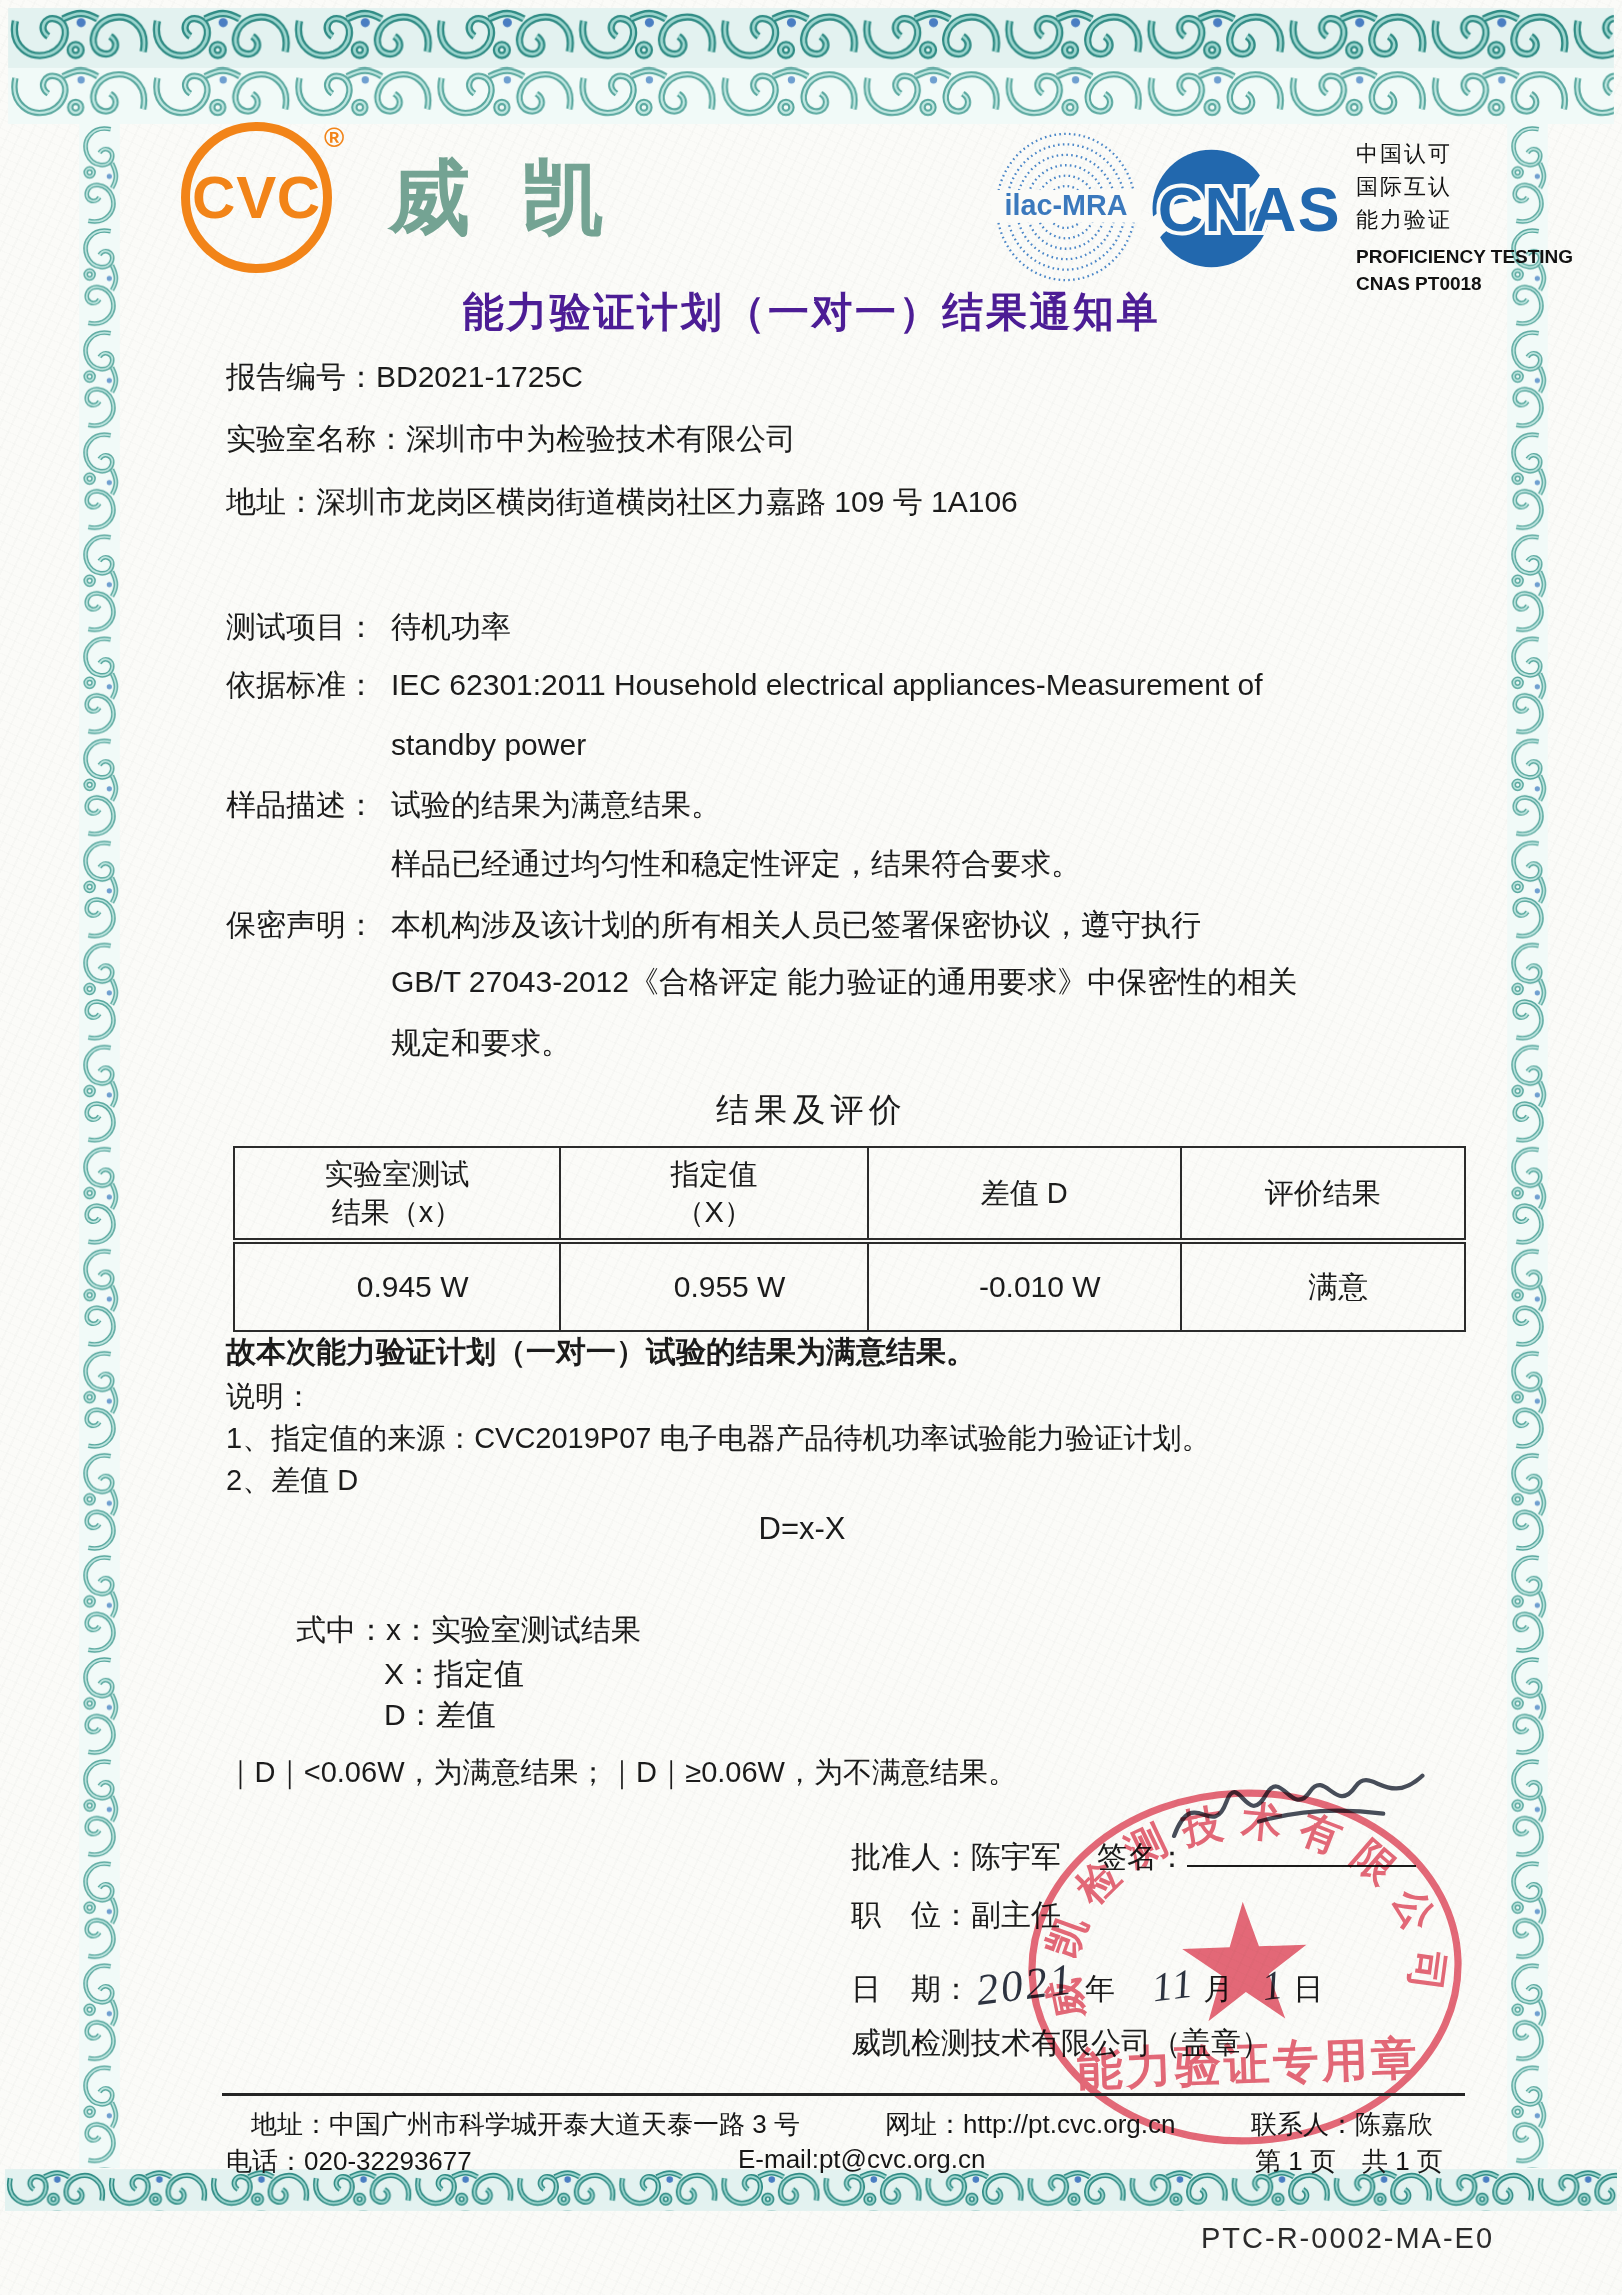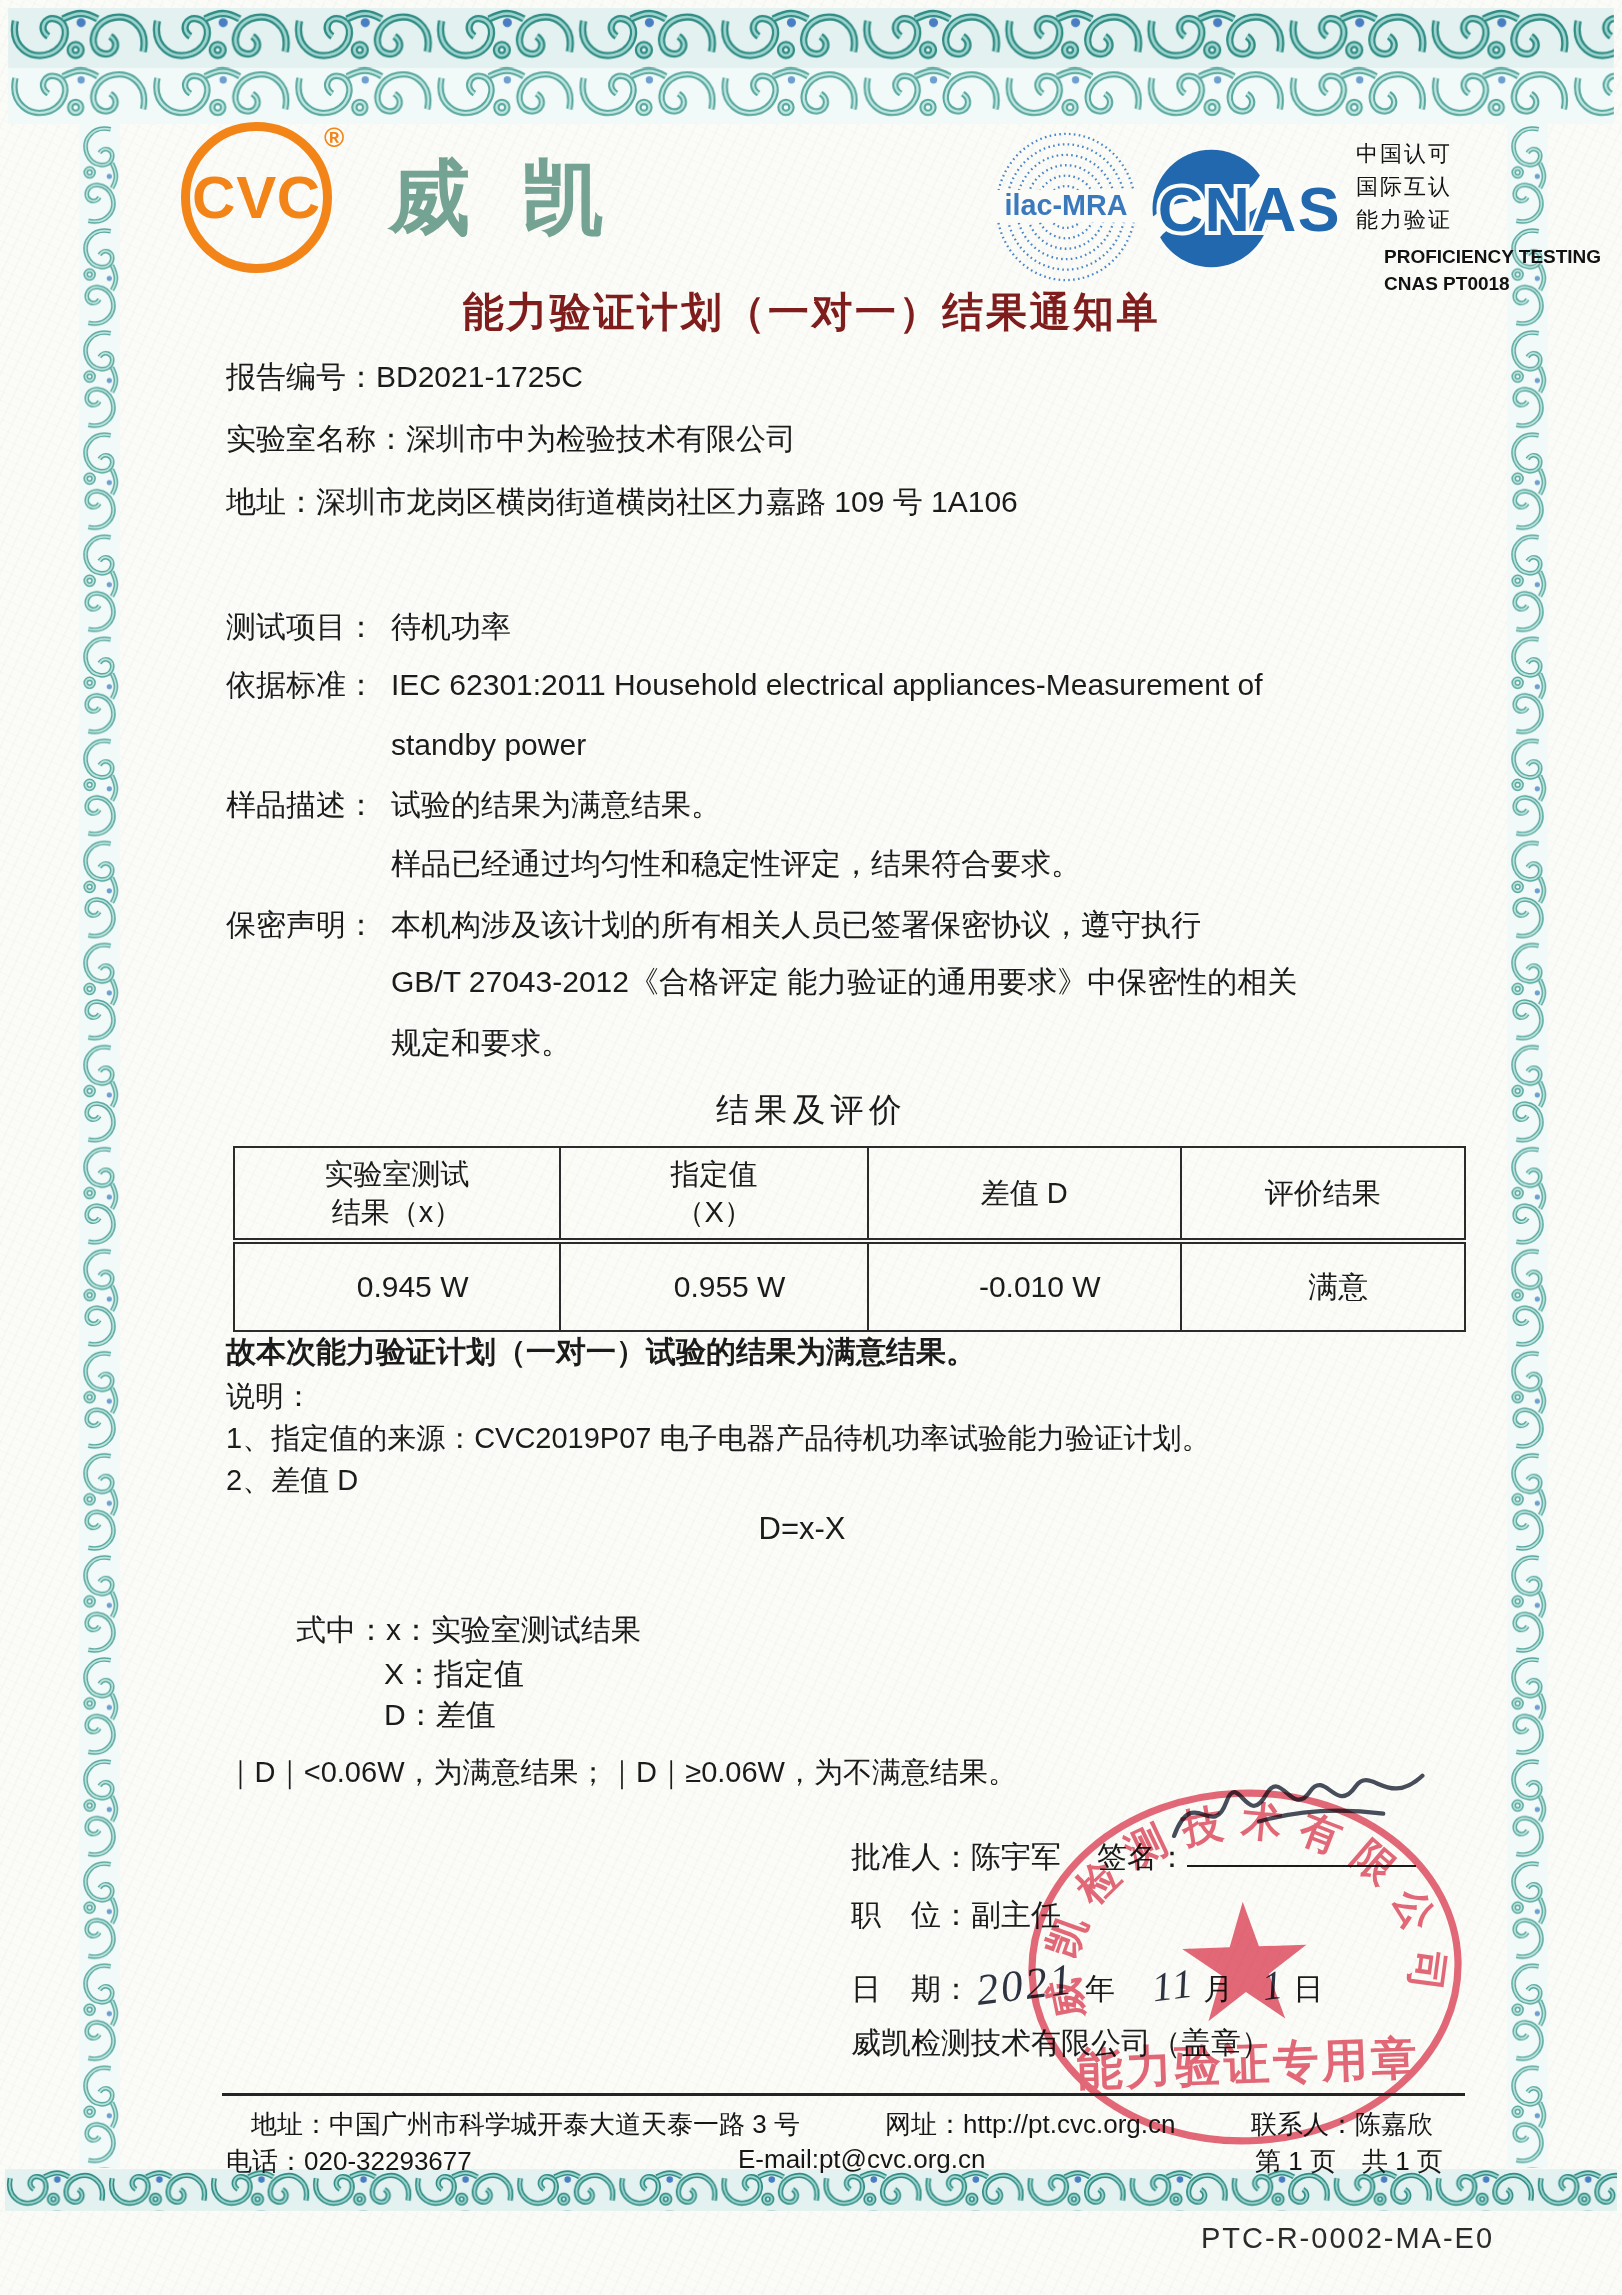--- a/index.html
+++ b/index.html
@@ -5,32 +5,32 @@
   html,body{margin:0;padding:0;background:#d8d8d4;}
   .page{position:relative;width:1623px;height:2295px;background:#fbfbf8;overflow:hidden;
         font-family:"Liberation Sans",sans-serif;color:#1b1b1b;}
   .page::before{content:"";position:absolute;inset:0;pointer-events:none;
         background:repeating-linear-gradient(115deg,rgba(140,150,145,.035) 0 2px,transparent 2px 10.5px),
                    repeating-linear-gradient(25deg,rgba(140,150,145,.028) 0 1.3px,transparent 1.3px 8.5px);}
   svg.band,svg.defs{position:absolute;display:block;}
   .ln{position:absolute;white-space:nowrap;font-size:30px;color:#1b1b1b;}
   .lbl{display:inline-block;width:165px;}
   .title{position:absolute;left:0;top:285px;width:100%;text-align:center;
-         font-size:41px;font-weight:bold;letter-spacing:2.6px;color:#7f1d1d;}
+         font-size:41px;font-weight:bold;letter-spacing:2.6px;color:#4c1d95;}
   .heading{position:absolute;left:0;top:1088px;width:1623px;text-align:center;font-size:33px;letter-spacing:5.2px;}
   
   .cvc-wrap{position:absolute;left:181px;top:122px;display:flex;align-items:center;}
   .cvc-circle{position:relative;width:133px;height:133px;border:9.8px solid #f28418;border-radius:50%;
               display:flex;align-items:center;justify-content:center;
               font-size:60px;font-weight:bold;color:#f28418;letter-spacing:0.7px;}
   .cvc-reg{position:absolute;top:-9.2px;right:-22px;font-size:27.5px;color:#f28418;font-weight:bold;}
   .cvc-brand{margin-left:56px;font-size:82px;font-weight:bold;color:#74a393;letter-spacing:52px;line-height:1;}
   .accr{position:absolute;left:1356px;top:137px;}
   .accr .zh{font-size:22px;font-weight:normal;line-height:33px;color:#121212;letter-spacing:2px;}
-  .accr .en{font-size:19px;font-weight:bold;line-height:27.5px;color:#121212;white-space:nowrap;margin-left:28px;}
+  .accr .en{font-size:19px;font-weight:bold;line-height:27.5px;color:#121212;white-space:nowrap;}
   
   table.results{position:absolute;left:233px;top:1146px;width:1233px;border-collapse:collapse;
                 table-layout:fixed;border:2.6px solid #2b2b2b;}
   table.results th{height:88px;font-size:29px;line-height:38px;font-weight:normal;
                 border:2px solid #2b2b2b;border-bottom:6.5px double #2b2b2b;text-align:center;vertical-align:middle;}
   table.results td{height:84px;font-size:30px;border:2px solid #2b2b2b;text-align:center;vertical-align:middle;padding-left:32px;}
   .bold{font-weight:bold;}
   .formula-row{position:absolute;left:226px;top:1511px;width:1152px;text-align:center;font-size:31px;}
   
   .sig-line{display:inline-block;width:229px;height:34px;border-bottom:2.6px solid #1a1a1a;

